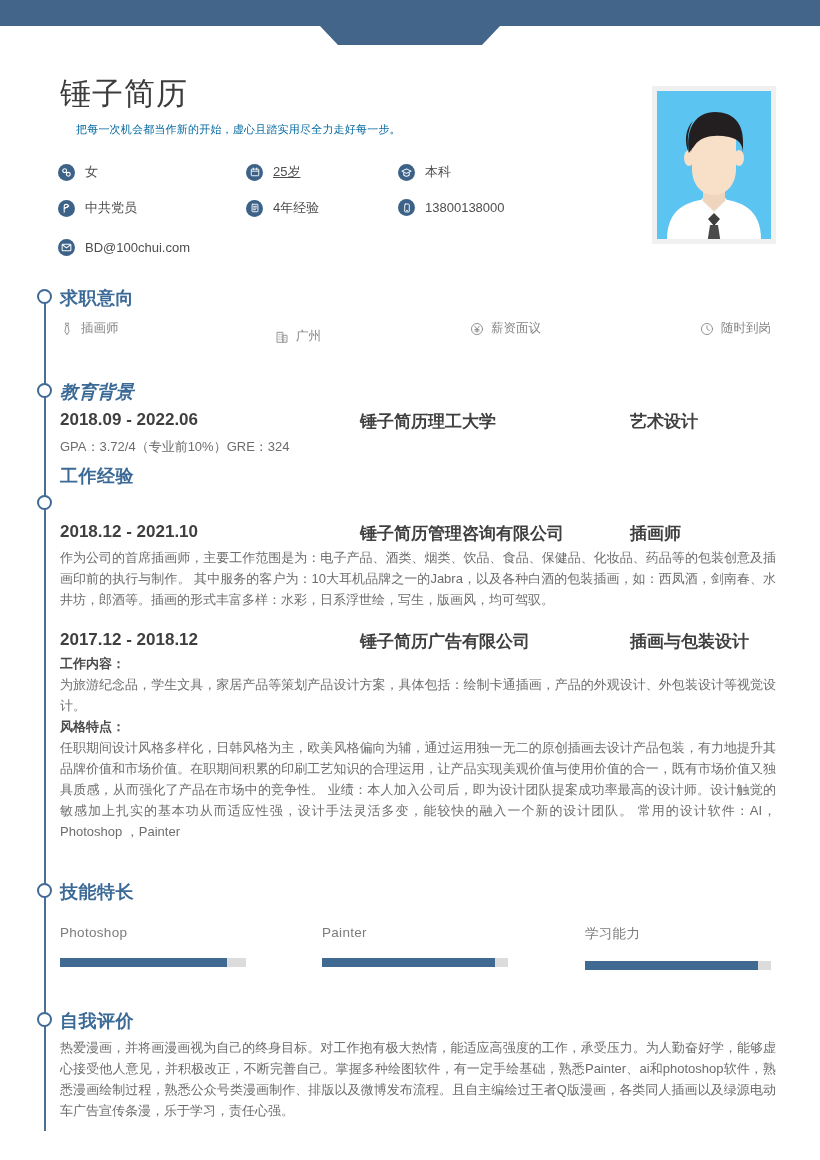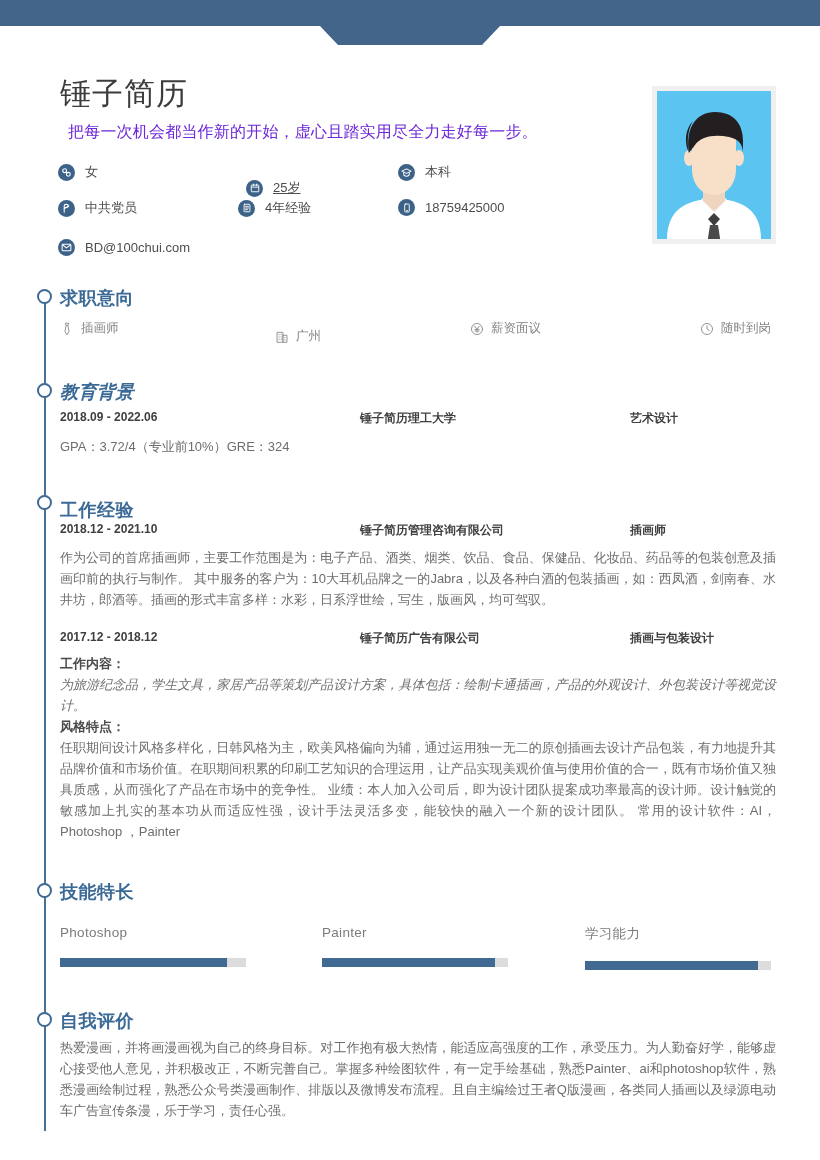--- a/index.html
+++ b/index.html
@@ -43,23 +43,23 @@
     position: absolute;
     left: 60px; top: 18px;
     font-size: 31px;
     font-weight: 400;
     letter-spacing: 1px;
     color: #3c3c3c;
     line-height: 1;
   }
   .tagline {
     position: absolute;
-    left: 68px; top: 62px;
-    font-size: 16px;
-    color: #6d28d9;
+    left: 76px; top: 62px;
+    font-size: 11px;
+    color: #0369a1;
     letter-spacing: .2px;
   }
 
   .info-grid {
     position: absolute;
     left: 58px; top: 103px;
     width: 560px;
   }
   .info-item {
     position: absolute;
@@ -134,21 +134,21 @@
     white-space: nowrap;
   }
   .obj-item svg { display: block; flex: 0 0 auto; }
 
   
   .entry-head {
     position: absolute;
     left: 60px;
     width: 730px;
     height: 16px;
-    font-size: 12px;
+    font-size: 17px;
     font-weight: bold;
     color: #3f3f3f;
   }
   .eh-date { position: absolute; left: 0; }
   .eh-org  { position: absolute; left: 300px; }
   .eh-role { position: absolute; left: 570px; }
 
   .para {
     position: absolute;
     left: 60px;
@@ -210,21 +210,21 @@
         <span class="badge">
           <svg width="11" height="11" viewBox="0 0 24 24" fill="none" stroke="#fff" stroke-width="2.4" stroke-linecap="round">
             <circle cx="8" cy="8" r="4.2" fill="none"></circle>
               <circle cx="16" cy="16" r="4.2" fill="none"></circle>
             <line x1="11" y1="11" x2="13" y2="13"></line>
           </svg>
         </span>
         <span>女</span>
       </div>
 
-      <div class="info-item" style="left:188px;top:16px;text-decoration:underline;">
+      <div class="info-item" style="left:188px;top:0;text-decoration:underline;">
         <span class="badge">
           <svg width="10" height="10" viewBox="0 0 24 24" fill="none" stroke="#fff" stroke-width="2.2">
             <rect x="3" y="5" width="18" height="16" rx="1.5"></rect>
               <line x1="3" y1="10" x2="21" y2="10"></line>
             <line x1="8" y1="2.5" x2="8" y2="6.5" stroke-linecap="round"></line>
               <line x1="16" y1="2.5" x2="16" y2="6.5" stroke-linecap="round"></line>
           </svg>
         </span>
         <span>25岁</span>
       </div>
@@ -242,40 +242,40 @@
       <div class="info-item" style="left:0;top:36px;">
         <span class="badge">
           <svg width="11" height="11" viewBox="0 0 24 24" fill="none" stroke="#fff" stroke-width="2.2" stroke-linecap="round">
             <path d="M7 20 V7 C7 4.5 9 3 11.5 3 C14 3 16 4.5 16 6.5 C16 8.5 14 10 11.5 10 H9"></path>
             <line x1="7" y1="13" x2="17" y2="6"></line>
           </svg>
         </span>
         <span>中共党员</span>
       </div>
 
-      <div class="info-item" style="left:180px;top:36px;text-align:center;">
+      <div class="info-item" style="left:188px;top:36px;text-align:center;">
         <span class="badge">
           <svg width="10" height="10" viewBox="0 0 24 24" fill="none" stroke="#fff" stroke-width="2.2" stroke-linecap="round">
             <rect x="5" y="3" width="14" height="18" rx="1.5"></rect>
             <line x1="8.5" y1="8" x2="15.5" y2="8"></line>
               <line x1="8.5" y1="12" x2="15.5" y2="12"></line>
               <line x1="8.5" y1="16" x2="13" y2="16"></line>
           </svg>
         </span>
         <span>4年经验</span>
       </div>
 
       <div class="info-item" style="left:340px;top:36px;">
         <span class="badge">
           <svg width="10" height="10" viewBox="0 0 24 24" fill="none" stroke="#fff" stroke-width="2.2" stroke-linecap="round">
             <rect x="6.5" y="2.5" width="11" height="19" rx="2"></rect>
               <line x1="10.5" y1="18.5" x2="13.5" y2="18.5"></line>
           </svg>
         </span>
-        <span>18759425000</span>
+        <span>13800138000</span>
       </div>
 
       <div class="info-item" style="left:0;top:76px;">
         <span class="badge">
           <svg width="11" height="11" viewBox="0 0 24 24" fill="none" stroke="#fff" stroke-width="2.2" stroke-linejoin="round">
             <rect x="2.5" y="5" width="19" height="14" rx="1.5"></rect>
               <path d="M3 6 L12 13 L21 6"></path>
           </svg>
         </span>
         <span>BD@100chui.com</span>
@@ -360,36 +360,36 @@
   <div class="sec-title" style="top:383px;font-style:italic;">教育背景</div>
 
   <div class="entry-head" style="top:410px;">
     <span class="eh-date">2018.09 - 2022.06</span>
     <span class="eh-org">锤子简历理工大学</span>
     <span class="eh-role">艺术设计</span>
   </div>
   <div class="para" style="top:436px;">GPA：3.72/4（专业前10%）GRE：324</div>
 
   <div class="node" style="top:495px;"></div>
-  <div class="sec-title" style="top:501px;">工作经验</div>
+  <div class="sec-title" style="top:467px;">工作经验</div>
 
   <div class="entry-head" style="top:522px;">
     <span class="eh-date">2018.12 - 2021.10</span>
     <span class="eh-org">锤子简历管理咨询有限公司</span>
     <span class="eh-role">插画师</span>
   </div>
   <div class="para" style="top:547px;">作为公司的首席插画师，主要工作范围是为：电子产品、酒类、烟类、饮品、食品、保健品、化妆品、药品等的包装创意及插画印前的执行与制作。 其中服务的客户为：10大耳机品牌之一的Jabra，以及各种白酒的包装插画，如：西凤酒，剑南春、水井坊，郎酒等。插画的形式丰富多样：水彩，日系浮世绘，写生，版画风，均可驾驭。</div>
 
   <div class="entry-head" style="top:630px;">
     <span class="eh-date">2017.12 - 2018.12</span>
     <span class="eh-org">锤子简历广告有限公司</span>
     <span class="eh-role">插画与包装设计</span>
   </div>
   <div class="sub-label" style="top:653px;">工作内容：</div>
-  <div class="para" style="top:674px;font-style:italic;">为旅游纪念品，学生文具，家居产品等策划产品设计方案，具体包括：绘制卡通插画，产品的外观设计、外包装设计等视觉设计。</div>
+  <div class="para" style="top:674px;">为旅游纪念品，学生文具，家居产品等策划产品设计方案，具体包括：绘制卡通插画，产品的外观设计、外包装设计等视觉设计。</div>
   <div class="sub-label" style="top:716px;">风格特点：</div>
   <div class="para" style="top:737px;">任职期间设计风格多样化，日韩风格为主，欧美风格偏向为辅，通过运用独一无二的原创插画去设计产品包装，有力地提升其品牌价值和市场价值。在职期间积累的印刷工艺知识的合理运用，让产品实现美观价值与使用价值的合一，既有市场价值又独具质感，从而强化了产品在市场中的竞争性。 业绩：本人加入公司后，即为设计团队提案成功率最高的设计师。设计触觉的敏感加上扎实的基本功从而适应性强，设计手法灵活多变，能较快的融入一个新的设计团队。 常用的设计软件：AI，Photoshop ，Painter</div>
 
   <div class="node" style="top:883px;"></div>
   <div class="sec-title" style="top:883px;">技能特长</div>
 
   <div class="skill" style="left:60px;">
     <span class="skill-name">Photoshop</span>
     <div class="bar-track">
       <div class="bar-fill" id="bar0" style="width: 90%;"></div>

